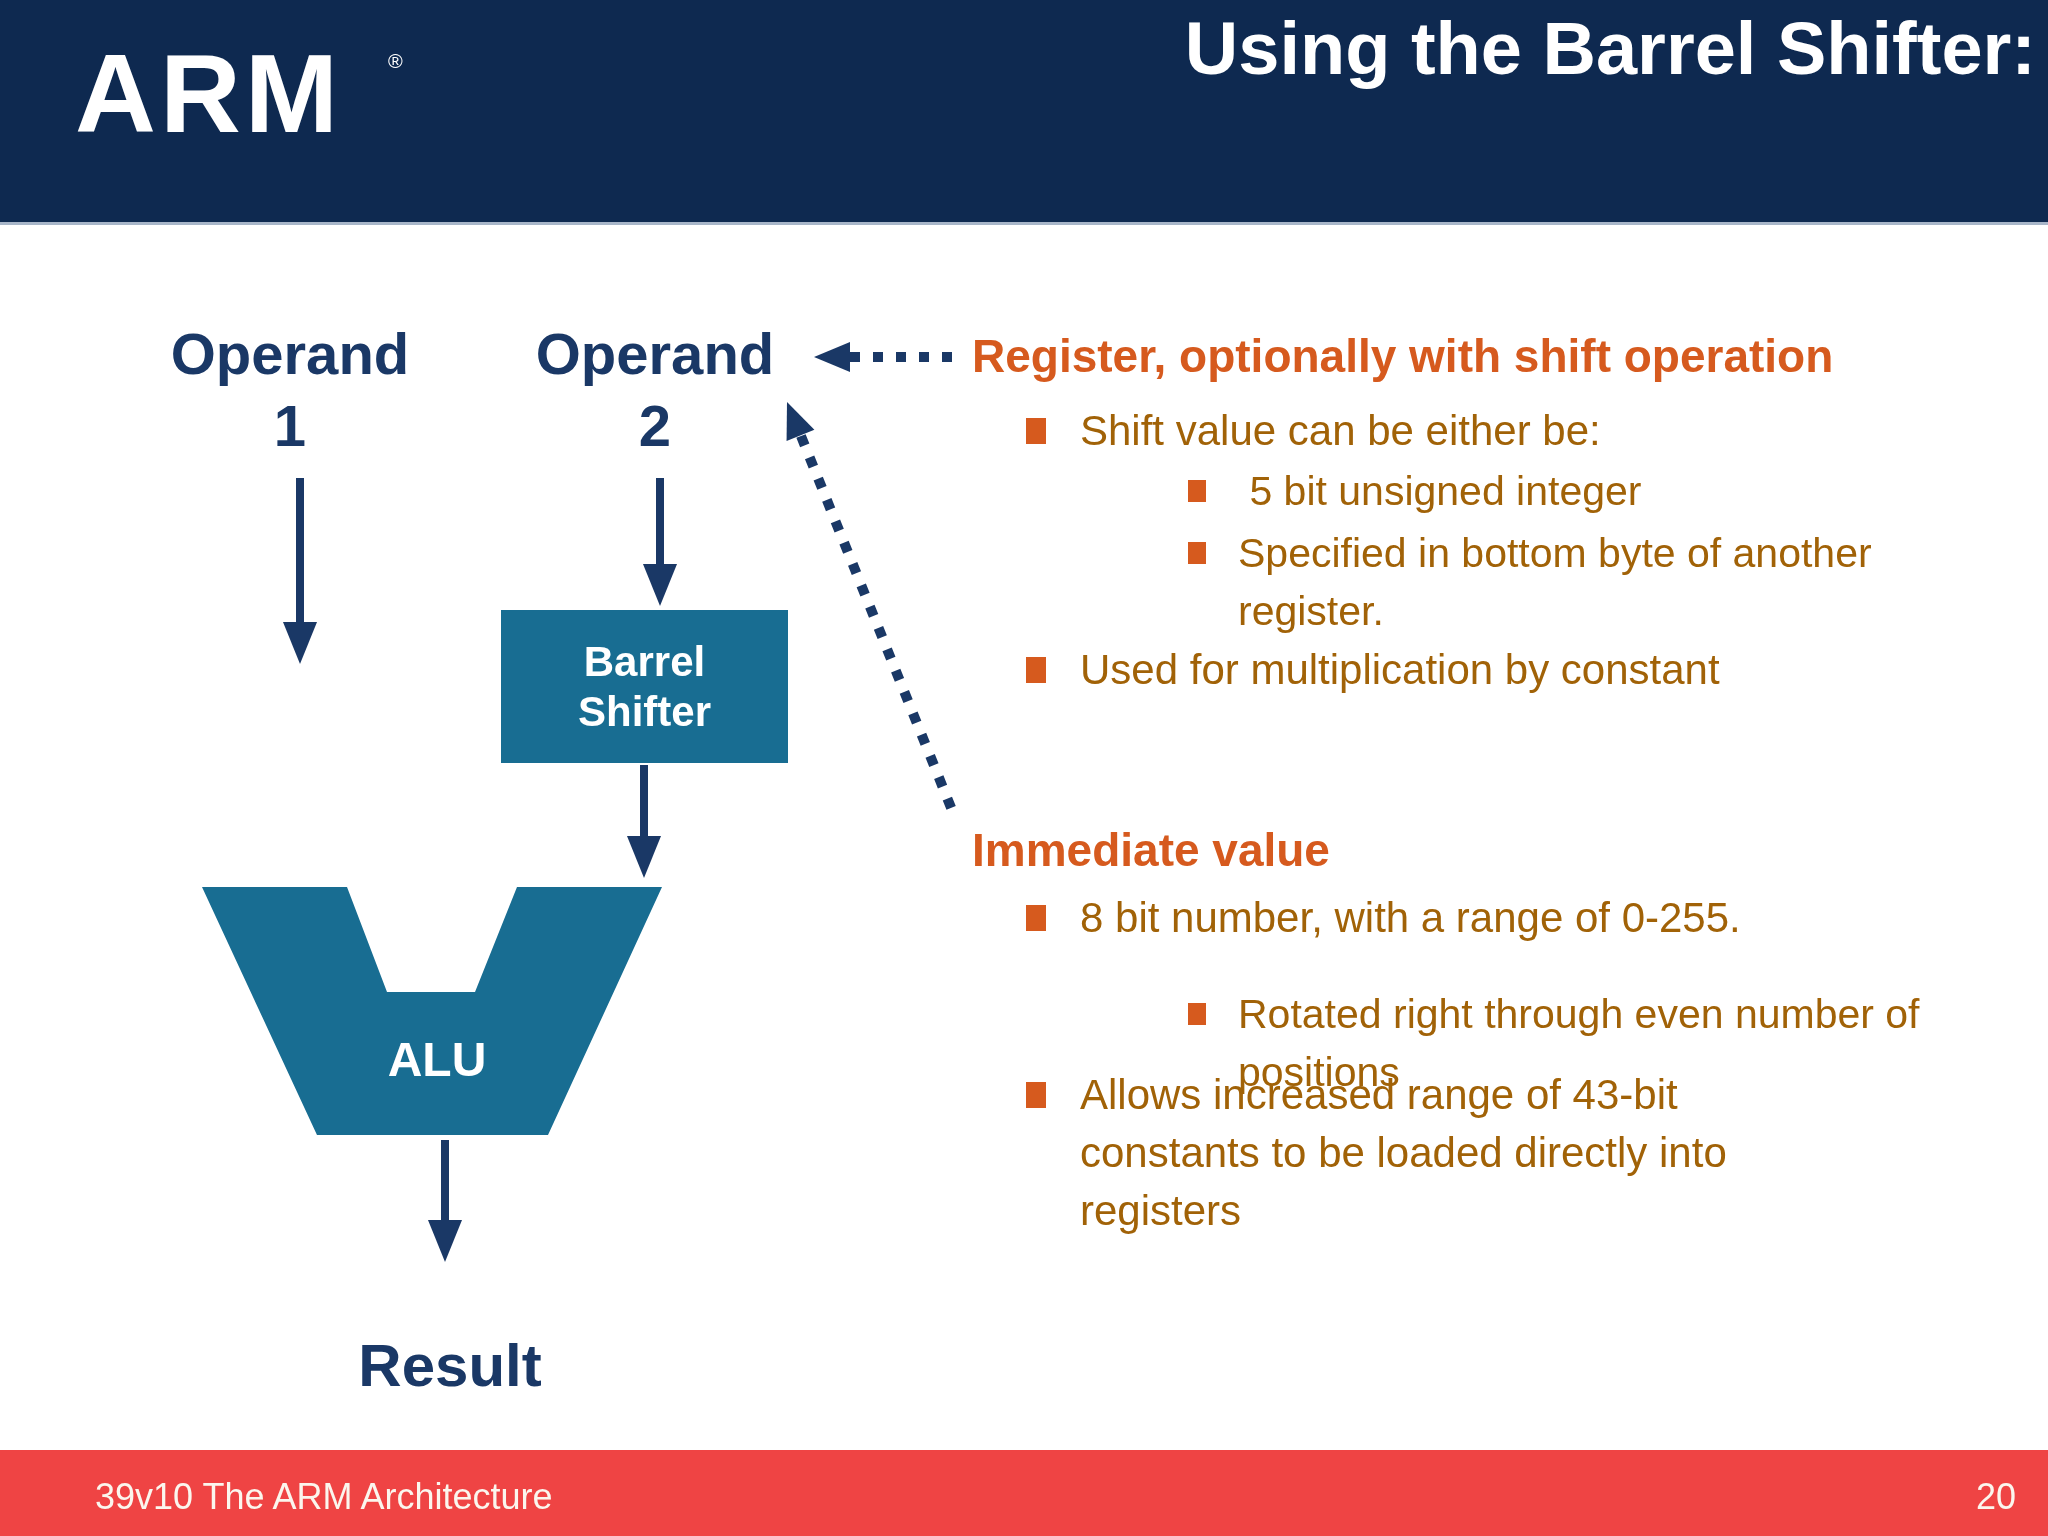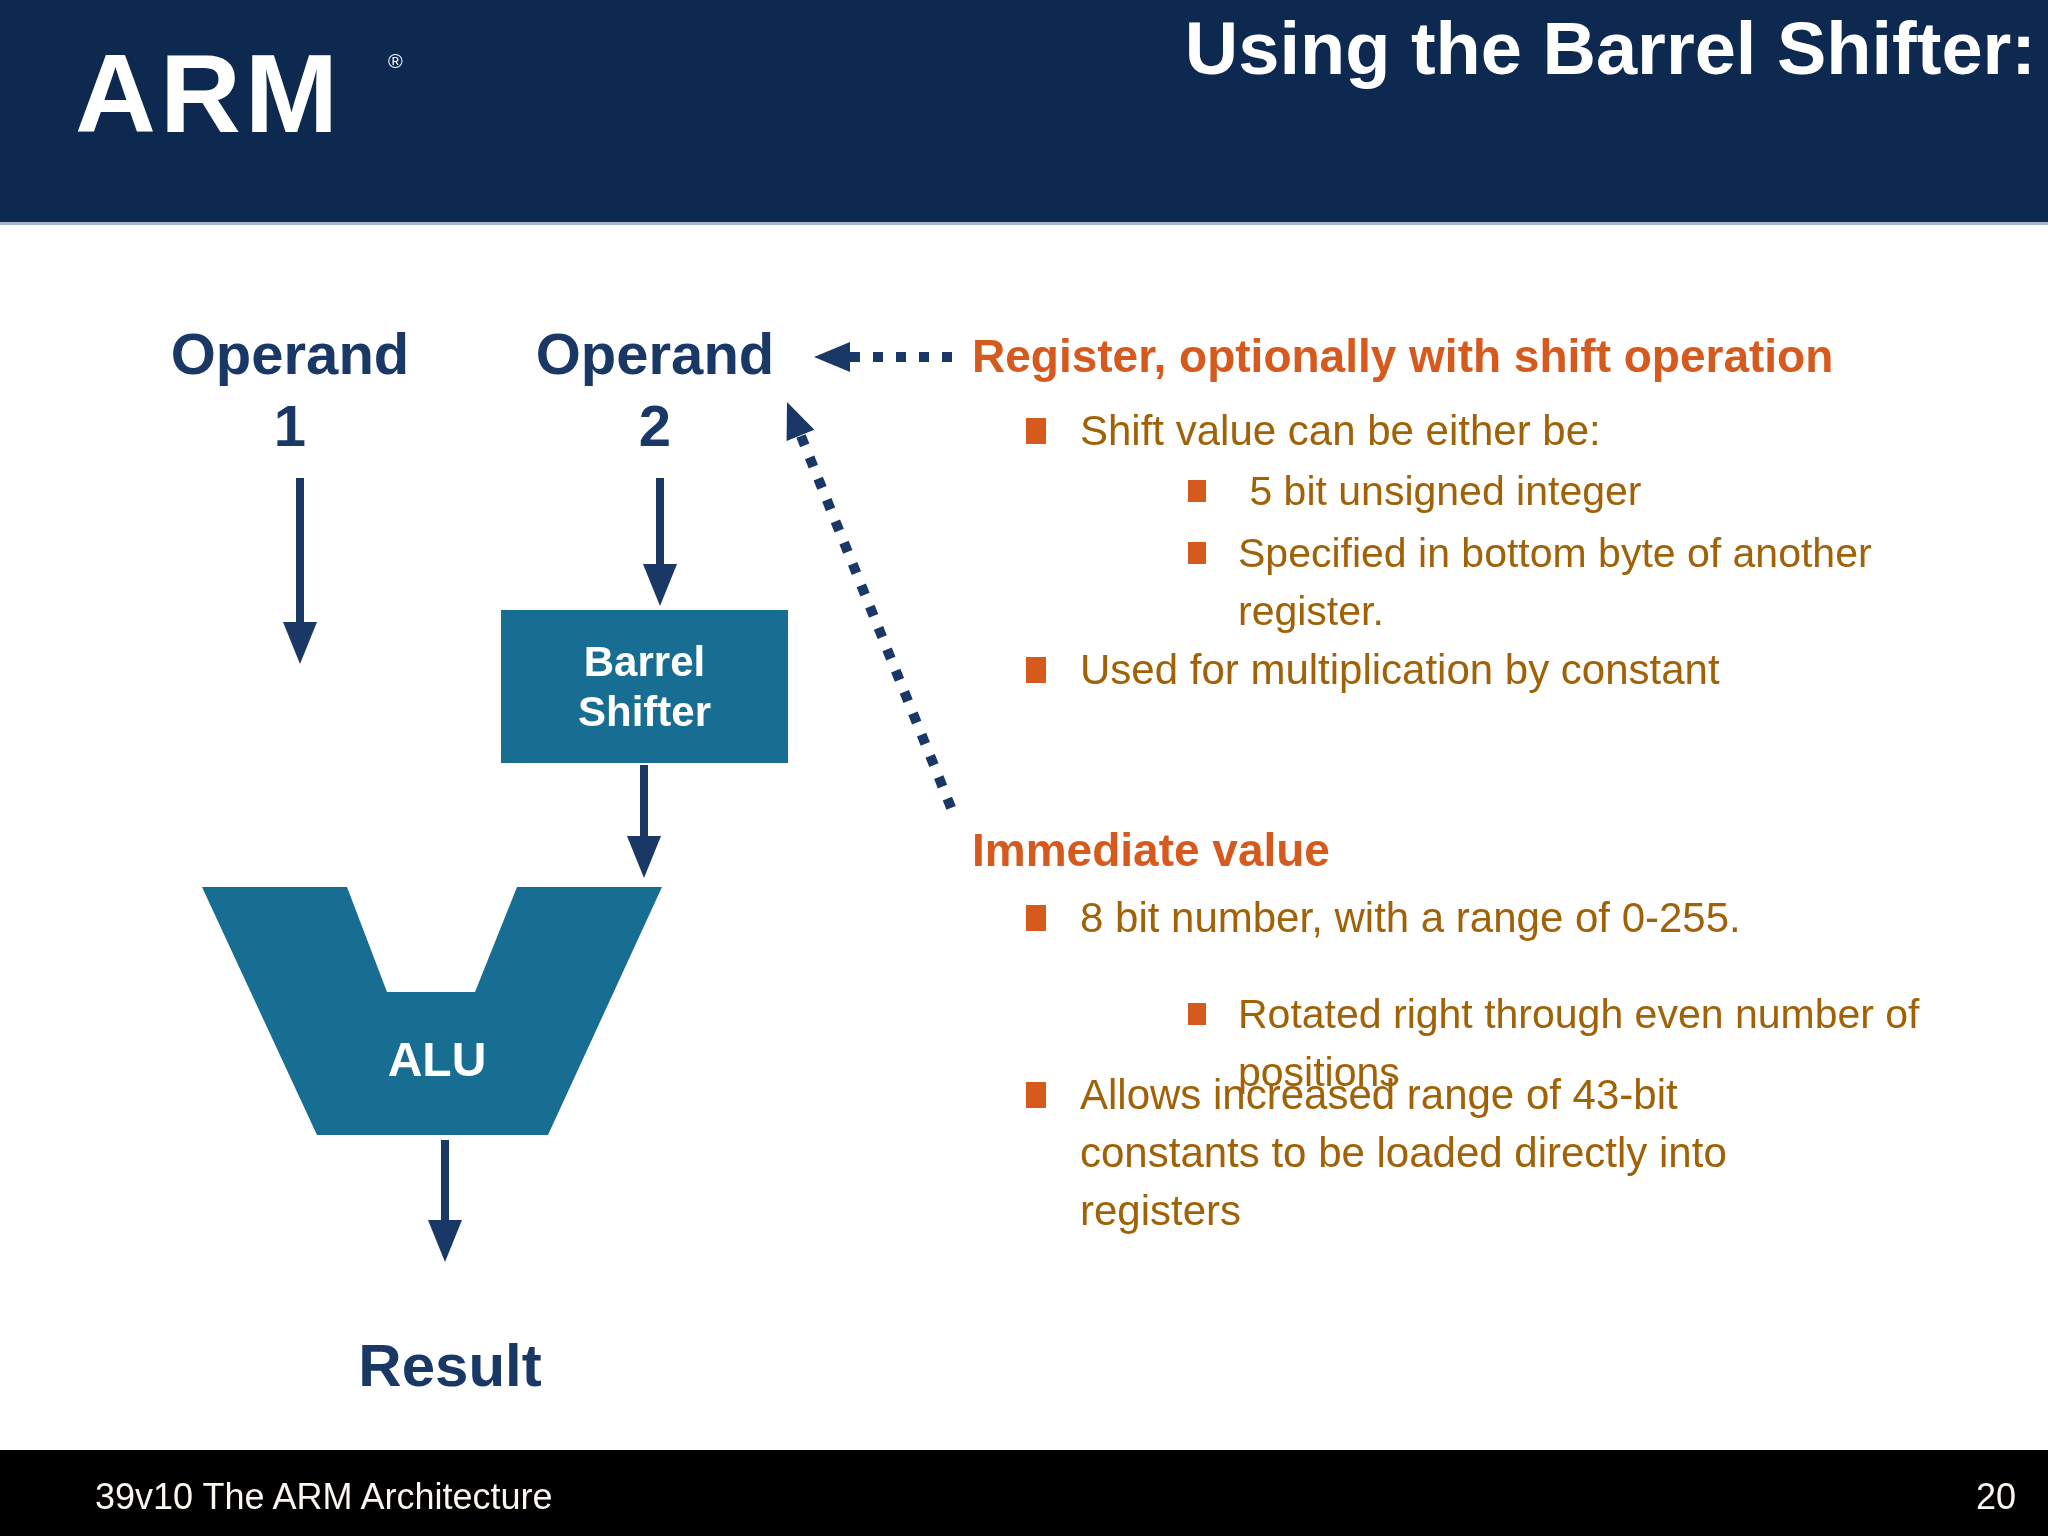--- a/index.html
+++ b/index.html
@@ -37,21 +37,21 @@
   .h-register{left:972px;top:330px;width:1050px;}
   .h-immediate{left:972px;top:824px;width:800px;}
   .bullet{position:absolute;display:flex;align-items:flex-start;}
   .sq{flex:0 0 auto;background:#D65A1E;}
   .l1 .sq{width:20px;height:26px;margin-top:16px;margin-right:34px;}
   .l2 .sq{width:18px;height:22px;margin-top:18px;margin-right:32px;}
   .bt{font-size:42px;line-height:58px;white-space:pre-wrap;color:#a16207;}
   .l2 .bt{font-size:41px;}
 
   
-  .footer{position:absolute;left:0;top:1450px;width:2048px;height:86px;background:#000000;}
+  .footer{position:absolute;left:0;top:1450px;width:2048px;height:86px;background:#ef4444;}
   .footer-left{position:absolute;left:95px;top:26px;color:#FBF6EE;font-size:36px;}
   .footer-page{position:absolute;right:32px;top:26px;color:#FBF6EE;font-size:36px;}
 </style>
 </head>
 <body>
 
 <div class="slide">
 
   <div class="header">
     <div class="logo">ARM</div>

